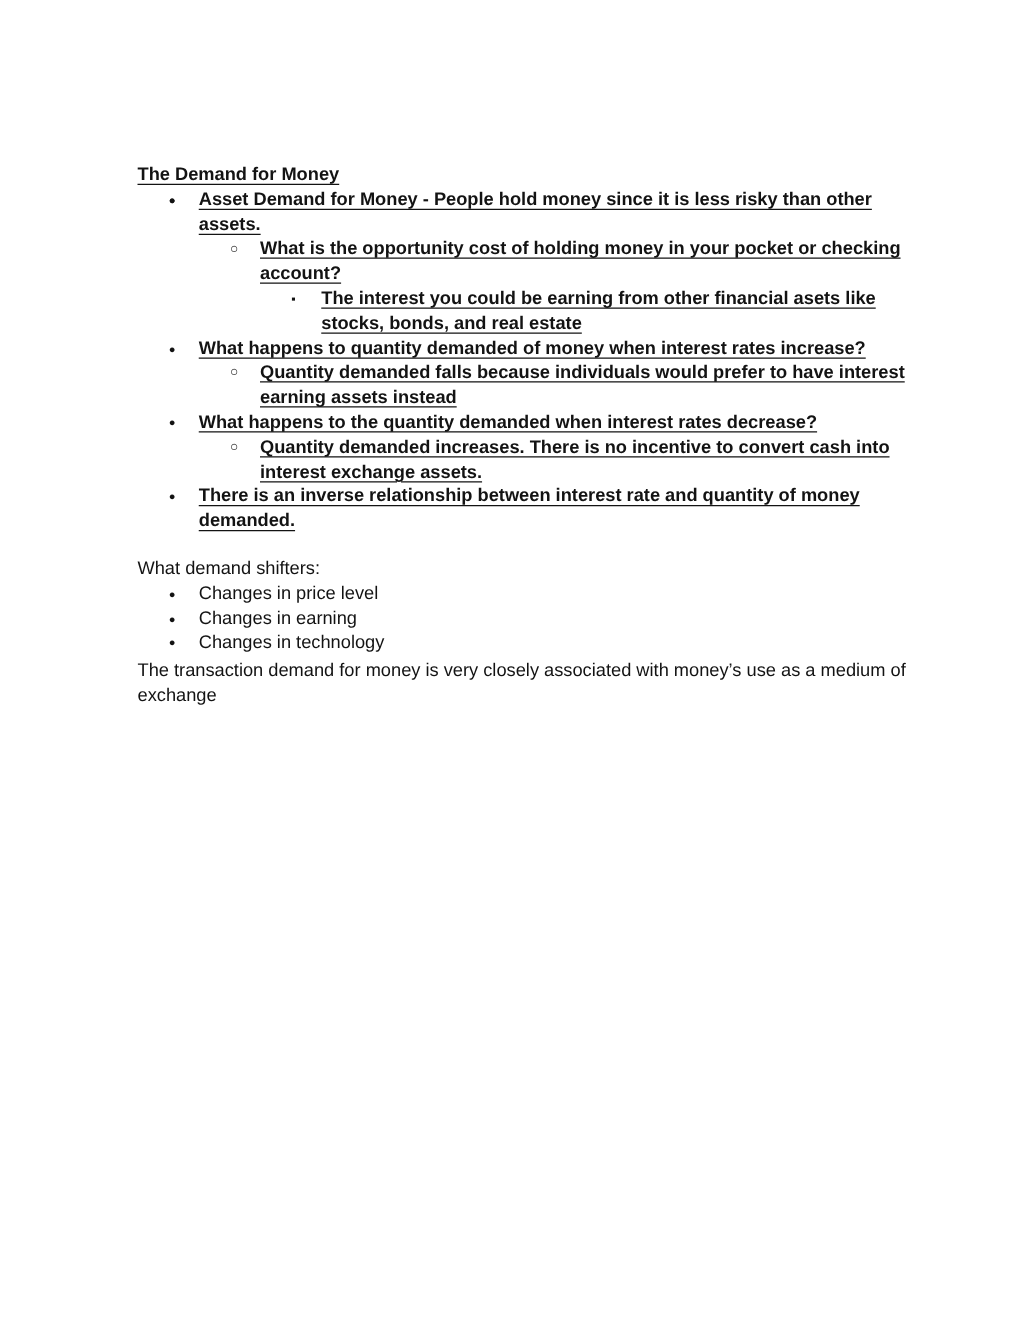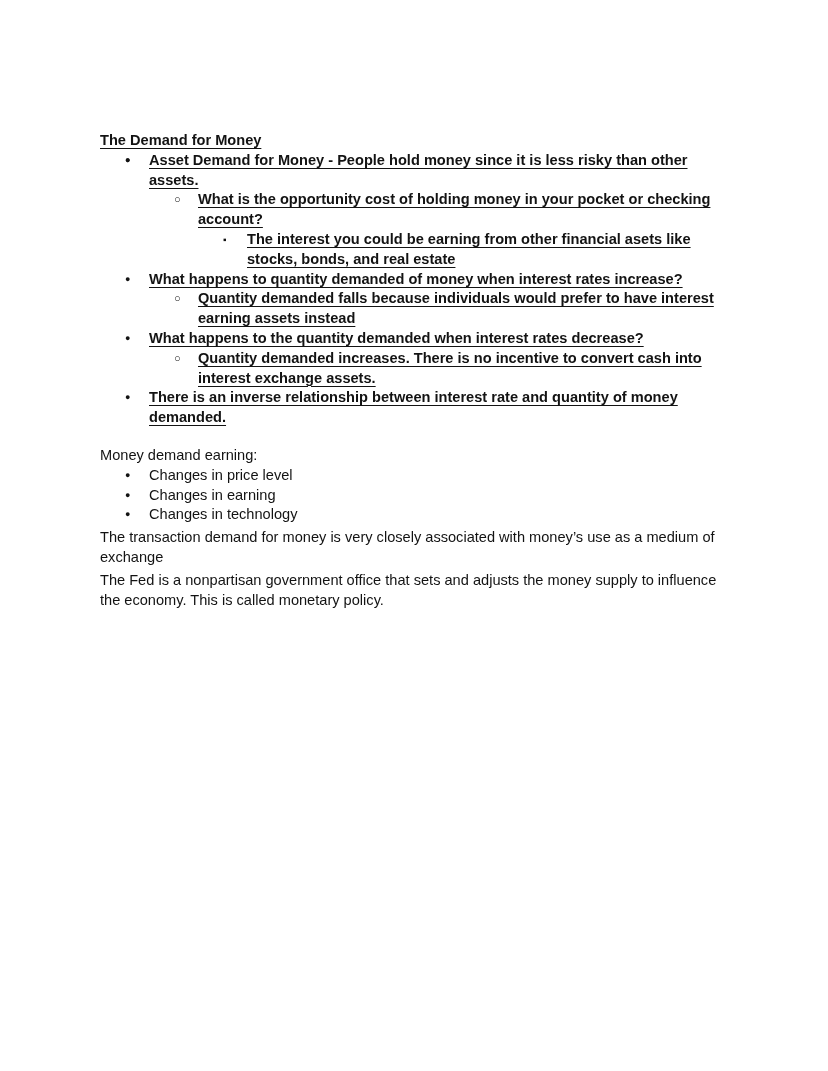--- a/index.html
+++ b/index.html
@@ -1,21 +1,21 @@
 <!DOCTYPE html>
 <html><head>
 <meta charset="utf-8">
 <style>
   * { margin:0; padding:0; box-sizing:border-box; }
   html,body { background:#ffffff; }
   .page {
     position:relative; width:828px; height:1071px; background:#ffffff;
     font-family:"Liberation Sans", sans-serif; color:#131313; overflow:hidden;
   }
-  .content { position:absolute; left:100px; top:131px; width:638px; }
+  .content { position:absolute; left:110px; top:131px; width:638px; }
 
   
   .notes { font-size:14.6px; line-height:19.8px; font-weight:bold; }
   .u { text-decoration:underline; text-underline-offset:2.5px; text-decoration-thickness:1.4px; }
   .bullet { position:relative; }
   .marker { position:absolute; top:0; line-height:19.8px; font-weight:normal; color:#131313; }
   .b1 { padding-left:49px; }  .b1 > .marker { left:25px;  font-size:9px; }
   .b2 { padding-left:98px; }  .b2 > .marker { left:74px;  font-size:11px; }
   .b3 { padding-left:147px; } .b3 > .marker { left:123px; font-size:10px; }
 
@@ -72,33 +72,32 @@
       </div>
       <div class="bullet b1">
         <span class="marker">●</span>
         <span class="u">There is an inverse relationship between interest rate and quantity of money demanded.</span>
       </div>
     </div>
 
 
     <div class="bottom">
       <div class="shifters">
-        <div>Money demand earning:</div>
+        <div>What demand shifters:</div>
         <div class="bullet b1">
           <span class="marker">●</span>
           <span>Changes in price level</span>
         </div>
         <div class="bullet b1">
           <span class="marker">●</span>
           <span>Changes in earning</span>
         </div>
         <div class="bullet b1">
           <span class="marker">●</span>
           <span>Changes in technology</span>
         </div>
       </div>
 
       <div class="para">The transaction demand for money is very closely associated with money’s use as a medium of exchange</div>
-      <div class="para">The Fed is a nonpartisan government office that sets and adjusts the money supply to influence the economy. This is called monetary policy.</div>
     </div>
 
   </div>
 </div>
 
 </body></html>

